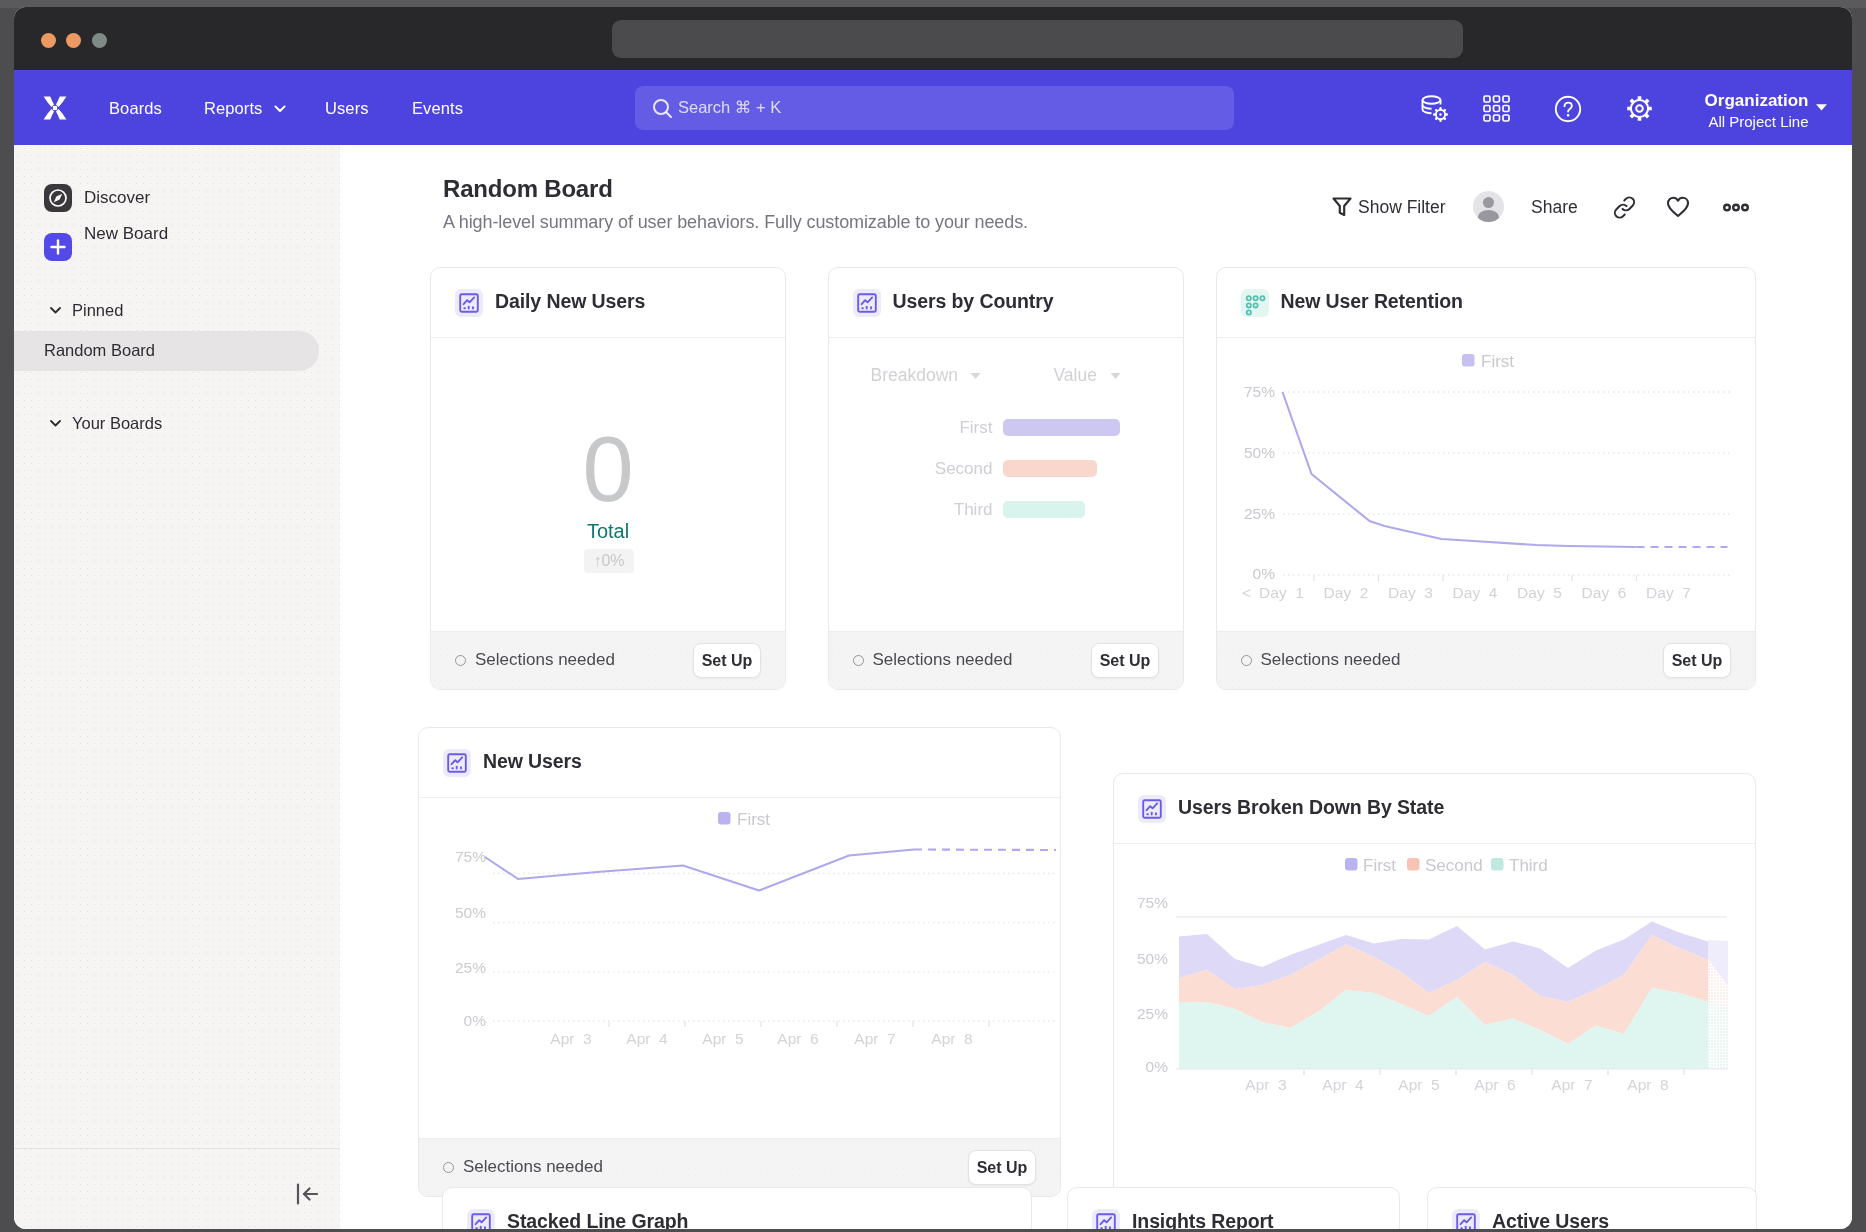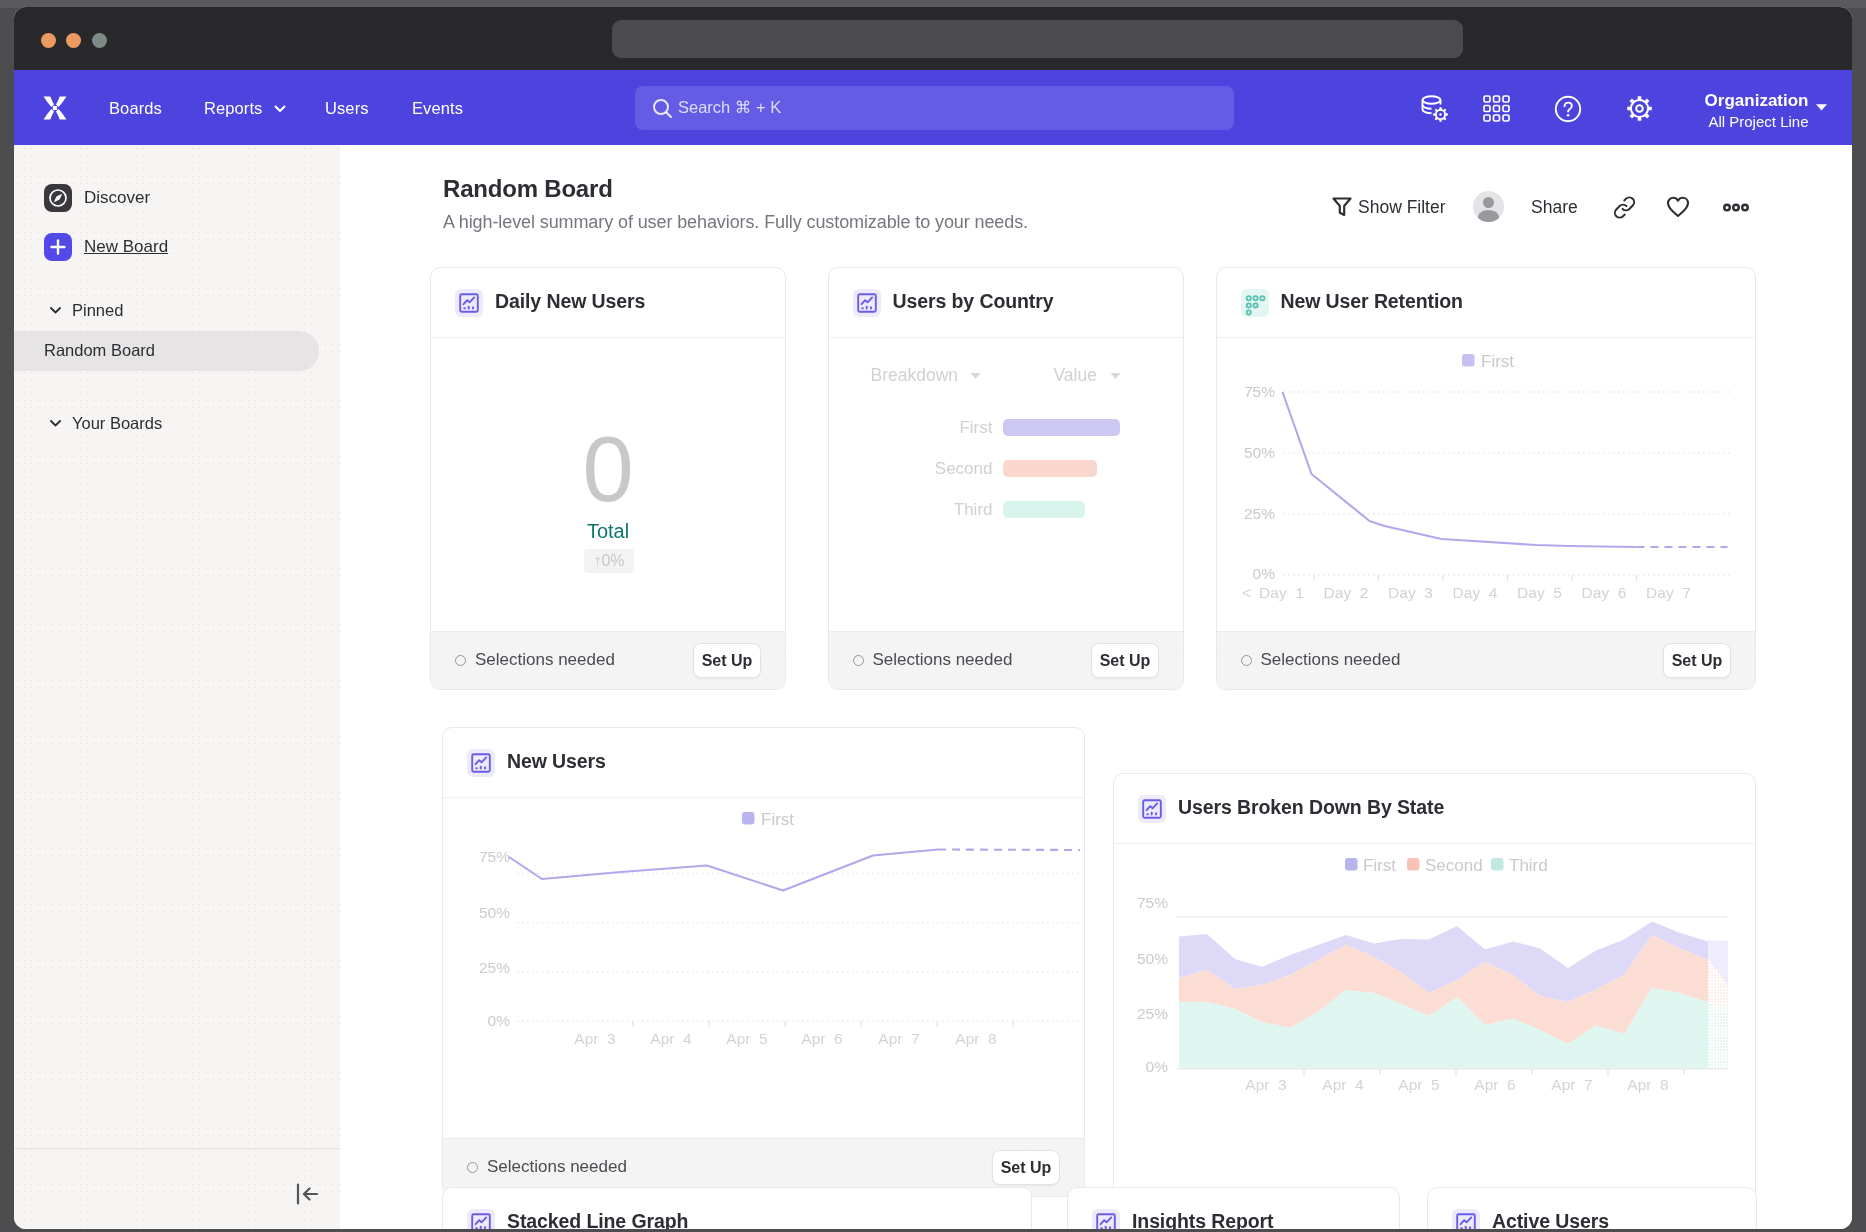--- a/index.html
+++ b/index.html
@@ -158,21 +158,21 @@
       </div>
       <div class="sidetext" style="top:42px;">Discover</div>
       <div class="sideicon" style="top:88px; background:#5348E8;">
         <svg width="28" height="28" viewBox="0 0 28 28">
           <g stroke="#ffffff" stroke-width="2.4" stroke-linecap="round">
             <line x1="14" y1="7.5" x2="14" y2="20.5"></line>
             <line x1="7.5" y1="14" x2="20.5" y2="14"></line>
           </g>
         </svg>
       </div>
-      <div class="sidetext" style="top:91px;text-decoration:underline;">New Board</div>
+      <div class="sidetext" style="top:78px;">New Board</div>
       <svg style="position:absolute;left:36px;top:162px;" width="11" height="7" viewBox="0 0 11 7">
         <polyline points="1,1 5.5,5.5 10,1" fill="none" stroke="#2E2D33" stroke-width="1.8" stroke-linecap="round" stroke-linejoin="round"></polyline>
       </svg>
       <div class="grouptext" style="top:155px;">Pinned</div>
       <div id="pill">
           <span>Random Board</span>
         </div>
       <svg style="position:absolute;left:36px;top:275px;" width="11" height="7" viewBox="0 0 11 7">
         <polyline points="1,1 5.5,5.5 10,1" fill="none" stroke="#2E2D33" stroke-width="1.8" stroke-linecap="round" stroke-linejoin="round"></polyline>
       </svg>
@@ -336,21 +336,21 @@
           </g>
         </g>
       </svg>
       <div class="cfoot">
         <div class="selcirc"></div>
           <div class="seltext">Selections needed</div>
           <div class="setup">Set Up</div>
       </div>
     </div>
 
-    <div class="card" style="left:428px;top:720px;width:643px;height:470px;">
+    <div class="card" style="left:404px;top:720px;width:643px;height:470px;">
       <div class="chead">
         <div class="cicon">
           <svg width="28" height="28" viewBox="0 0 28 28">
             <g fill="none" stroke="#6A5CE8" stroke-width="1.9">
               <rect x="5.2" y="5.2" width="17.6" height="17.6" rx="1.5"></rect>
               <polyline points="8.6,15.2 12.2,11.2 14.6,13.3 19.2,8.4" stroke-linecap="round" stroke-linejoin="round"></polyline>
             </g>
             <g stroke="#6A5CE8" stroke-width="1.9" stroke-linecap="round">
               <line x1="9.3" y1="19.3" x2="9.9" y2="19.3"></line>
               <line x1="13.7" y1="17.6" x2="13.7" y2="19.5"></line>

